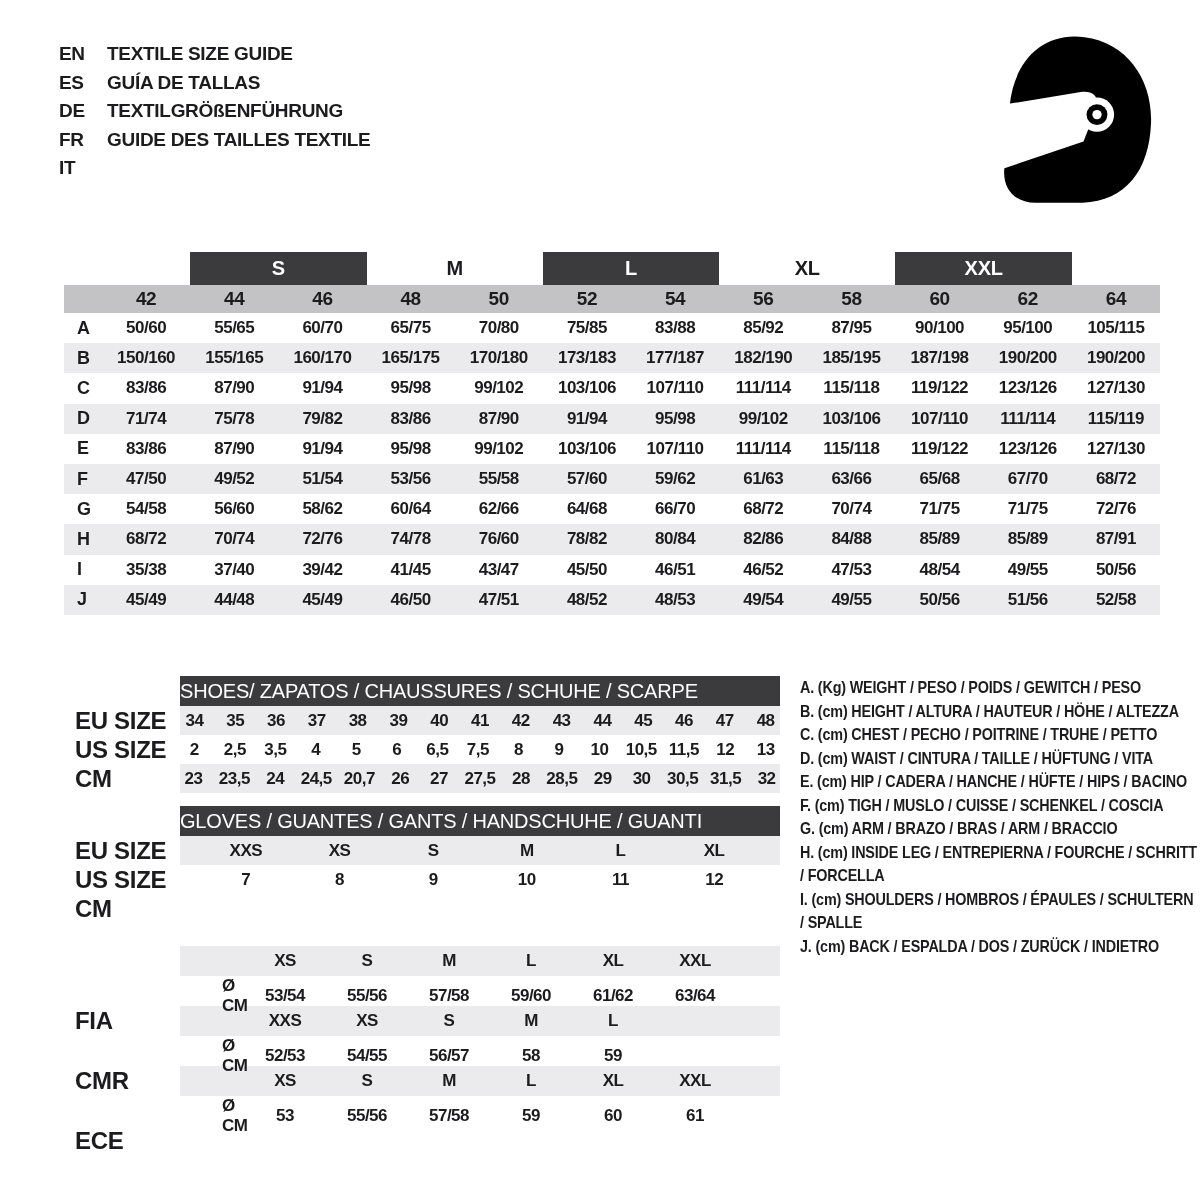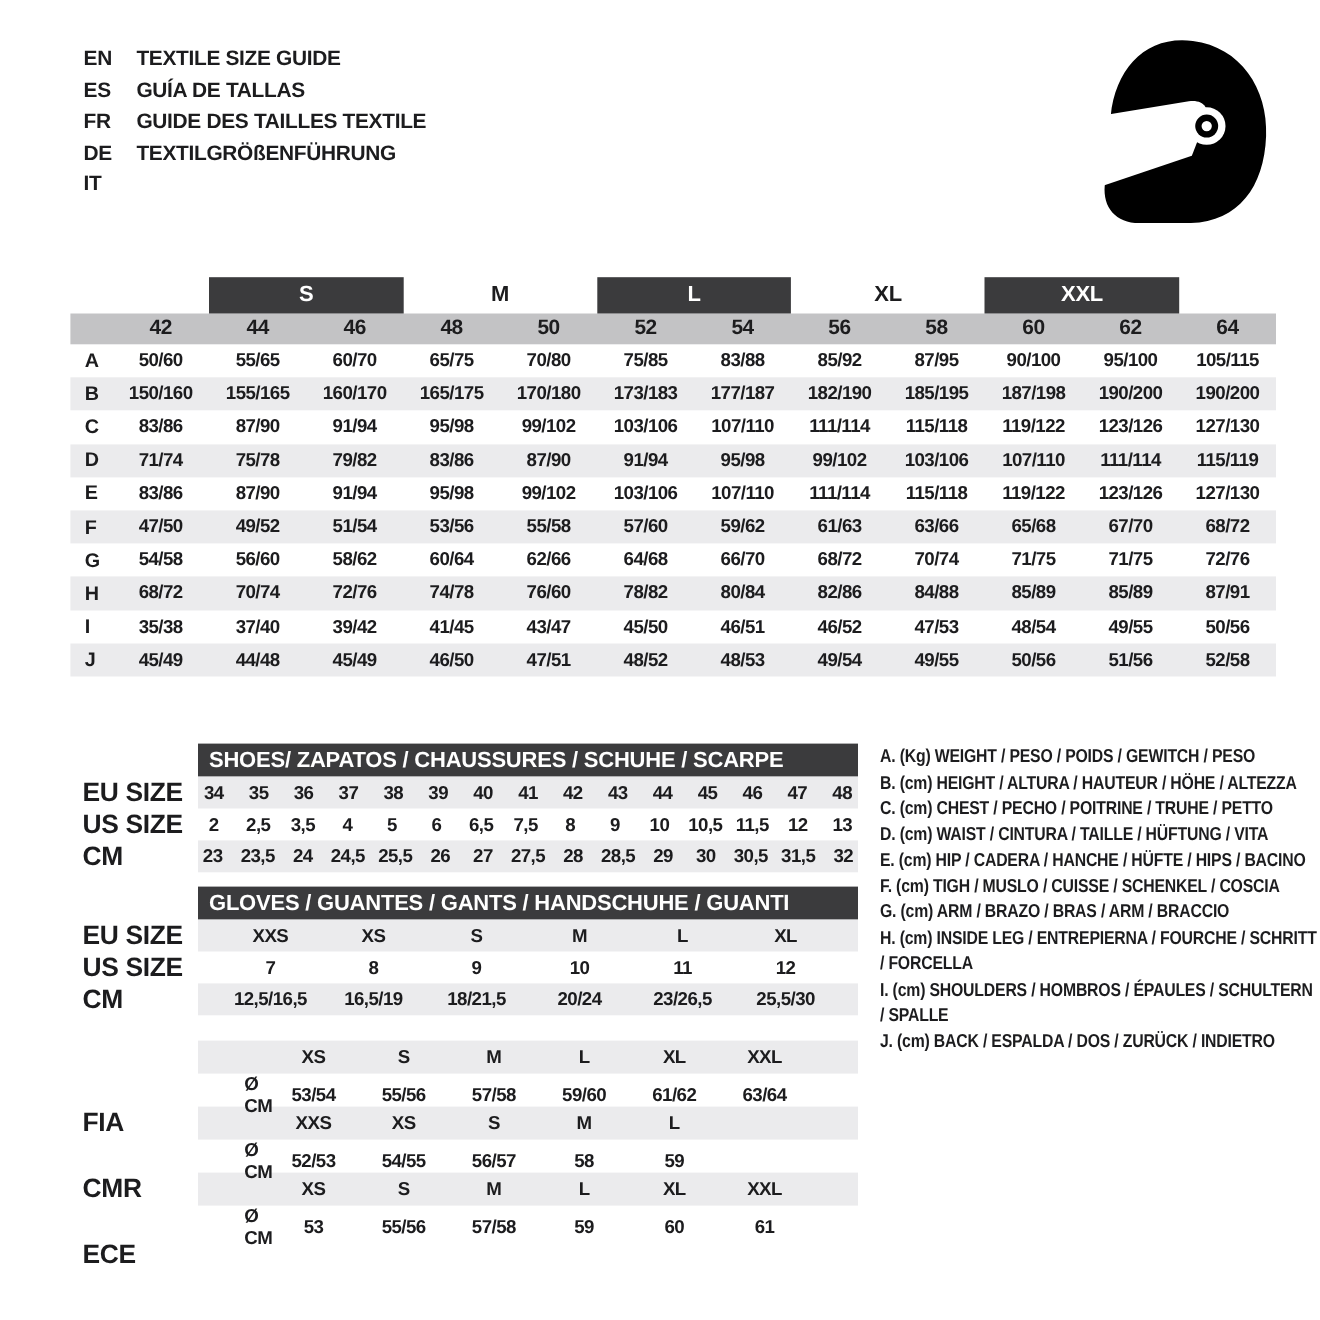--- a/index.html
+++ b/index.html
@@ -1,20 +1,20 @@
 <!DOCTYPE html>
 <html><head>
 <meta charset="utf-8">
 <style>
   html,body { margin:0; padding:0; background:#fff; }
   body { width:1200px; height:1200px; font-family:"Liberation Sans", sans-serif; color:#1c1c1e; }
   .canvas { position:relative; width:1200px; height:1200px; overflow:hidden; background:#fff; }
 
   
-  .lang-block { position:absolute; left:76px; top:40px; }
+  .lang-block { position:absolute; left:59px; top:40px; }
   .lang-row { display:grid; grid-template-columns:48px auto; font-weight:bold; font-size:19px; line-height:28.5px; letter-spacing:-0.3px; white-space:nowrap; }
 
   
   .helmet-logo { position:absolute; left:978px; top:30px; width:184px; height:180px; }
   .helmet-logo svg { width:100%; height:100%; }
 
   
   .main-table { position:absolute; left:64px; top:252px; width:1096px; }
   .mt-grid-row { display:grid; grid-template-columns:38px repeat(12,1fr); align-items:center; text-align:center; }
   .mt-bands { height:33px; }
@@ -24,21 +24,21 @@
   .mt-row { height:30.2px; font-size:17px; font-weight:bold; letter-spacing:-0.5px; }
   .mt-row.stripe { background:#ebebed; }
   .mt-letter { text-align:left; padding-left:13px; font-size:18px; letter-spacing:-0.3px; }
 
   
   .small-table { position:absolute; left:75px; display:grid; grid-template-columns:105px 600px; }
   .st-labels { display:flex; flex-direction:column; font-weight:bold; font-size:24px; letter-spacing:-0.3px; }
   .st-label { height:29px; display:flex; align-items:center; }
   .st-label.h30 { height:30px; }
   .st-spacer { height:30px; }
-  .st-header { height:30px; background:#3b3b3d; color:#fff; font-weight:bold; font-size:20px; letter-spacing:-0.2px; display:flex; align-items:center; padding-left:10px; box-sizing:border-box; white-space:nowrap; }
+  .st-header { height:30px; background:#3b3b3d; color:#fff; font-weight:normal; font-size:20px; letter-spacing:-0.2px; display:flex; align-items:center; box-sizing:border-box; white-space:nowrap; }
   .st-row { height:29px; display:grid; align-items:center; text-align:center; font-weight:bold; font-size:17px; letter-spacing:-0.5px;gap:12px; }
   .st-row.h30 { height:30px; }
   .st-row.stripe { background:#ebebed; }
   .cols-15 { grid-template-columns:repeat(15,1fr); }
   .cols-6 { grid-template-columns:repeat(6,1fr); padding:0 25px; box-sizing:border-box; }
   .helmet-cols { grid-template-columns:58px repeat(6,70px) 1fr; }
   .unit-cell { text-align:left; padding-left:6px;margin-left:36px; }
 
   
   .legend { position:absolute; left:800px; top:676px; width:472px; transform:scaleX(0.845); transform-origin:left top; font-weight:bold; font-size:17px; line-height:23.5px; letter-spacing:-0.2px; }
@@ -51,26 +51,26 @@
   <div class="lang-block" id="lang-rows">
       <div class="lang-row">
         <span class="lang-code">EN</span>
         <span class="lang-title">TEXTILE SIZE GUIDE</span>
       </div>
       <div class="lang-row">
         <span class="lang-code">ES</span>
         <span class="lang-title">GUÍA DE TALLAS</span>
       </div>
       <div class="lang-row">
+        <span class="lang-code">DE</span>
+        <span class="lang-title">TEXTILGRÖßENFÜHRUNG</span>
+      </div>
+      <div class="lang-row">
         <span class="lang-code">FR</span>
         <span class="lang-title">GUIDE DES TAILLES TEXTILE</span>
-      </div>
-      <div class="lang-row">
-        <span class="lang-code">DE</span>
-        <span class="lang-title">TEXTILGRÖßENFÜHRUNG</span>
       </div>
       <div class="lang-row">
         <span class="lang-code">IT</span>
       </div>
     </div>
 
   <div class="helmet-logo">
     <svg viewBox="0 0 100 100">
       <path d="M58 4 C82 7 96 28 95 52 C94 78 81 95 57 96 L31 96 C19 96 12.5 88 13.5 77 L16.5 42 C19 17 35 1 58 4 Z" fill="#000"></path>
       <path d="M16 41 L56 34.5 C63.5 33.5 66.5 38 64.5 44 L57.5 62 L11.5 77.5 Z" fill="#fff"></path>
@@ -299,21 +299,21 @@
             <div>10,5</div>
             <div>11,5</div>
             <div>12</div>
             <div>13</div>
           </div>
           <div class="st-row cols-15 stripe">
             <div>23</div>
             <div>23,5</div>
             <div>24</div>
             <div>24,5</div>
-            <div>25,5</div>
+            <div>20,7</div>
             <div>26</div>
             <div>27</div>
             <div>27,5</div>
             <div>28</div>
             <div>28,5</div>
             <div>29</div>
             <div>30</div>
             <div>30,5</div>
             <div>31,5</div>
             <div>32</div>
@@ -340,28 +340,20 @@
             <div>L</div>
             <div>XL</div>
           </div>
           <div class="st-row cols-6">
             <div>7</div>
             <div>8</div>
             <div>9</div>
             <div>10</div>
             <div>11</div>
             <div>12</div>
-          </div>
-          <div class="st-row cols-6 stripe">
-            <div>12,5/16,5</div>
-            <div>16,5/19</div>
-            <div>18/21,5</div>
-            <div>20/24</div>
-            <div>23/26,5</div>
-            <div>25,5/30</div>
           </div>
         </div>
     </div>
   </div>
 
   <div class="small-table" style="top:946px">
     <div class="st-labels" id="helmet-labels">
         <div class="st-spacer"></div>
         <div class="st-label h30"></div>
         <div class="st-label h30">FIA</div>

